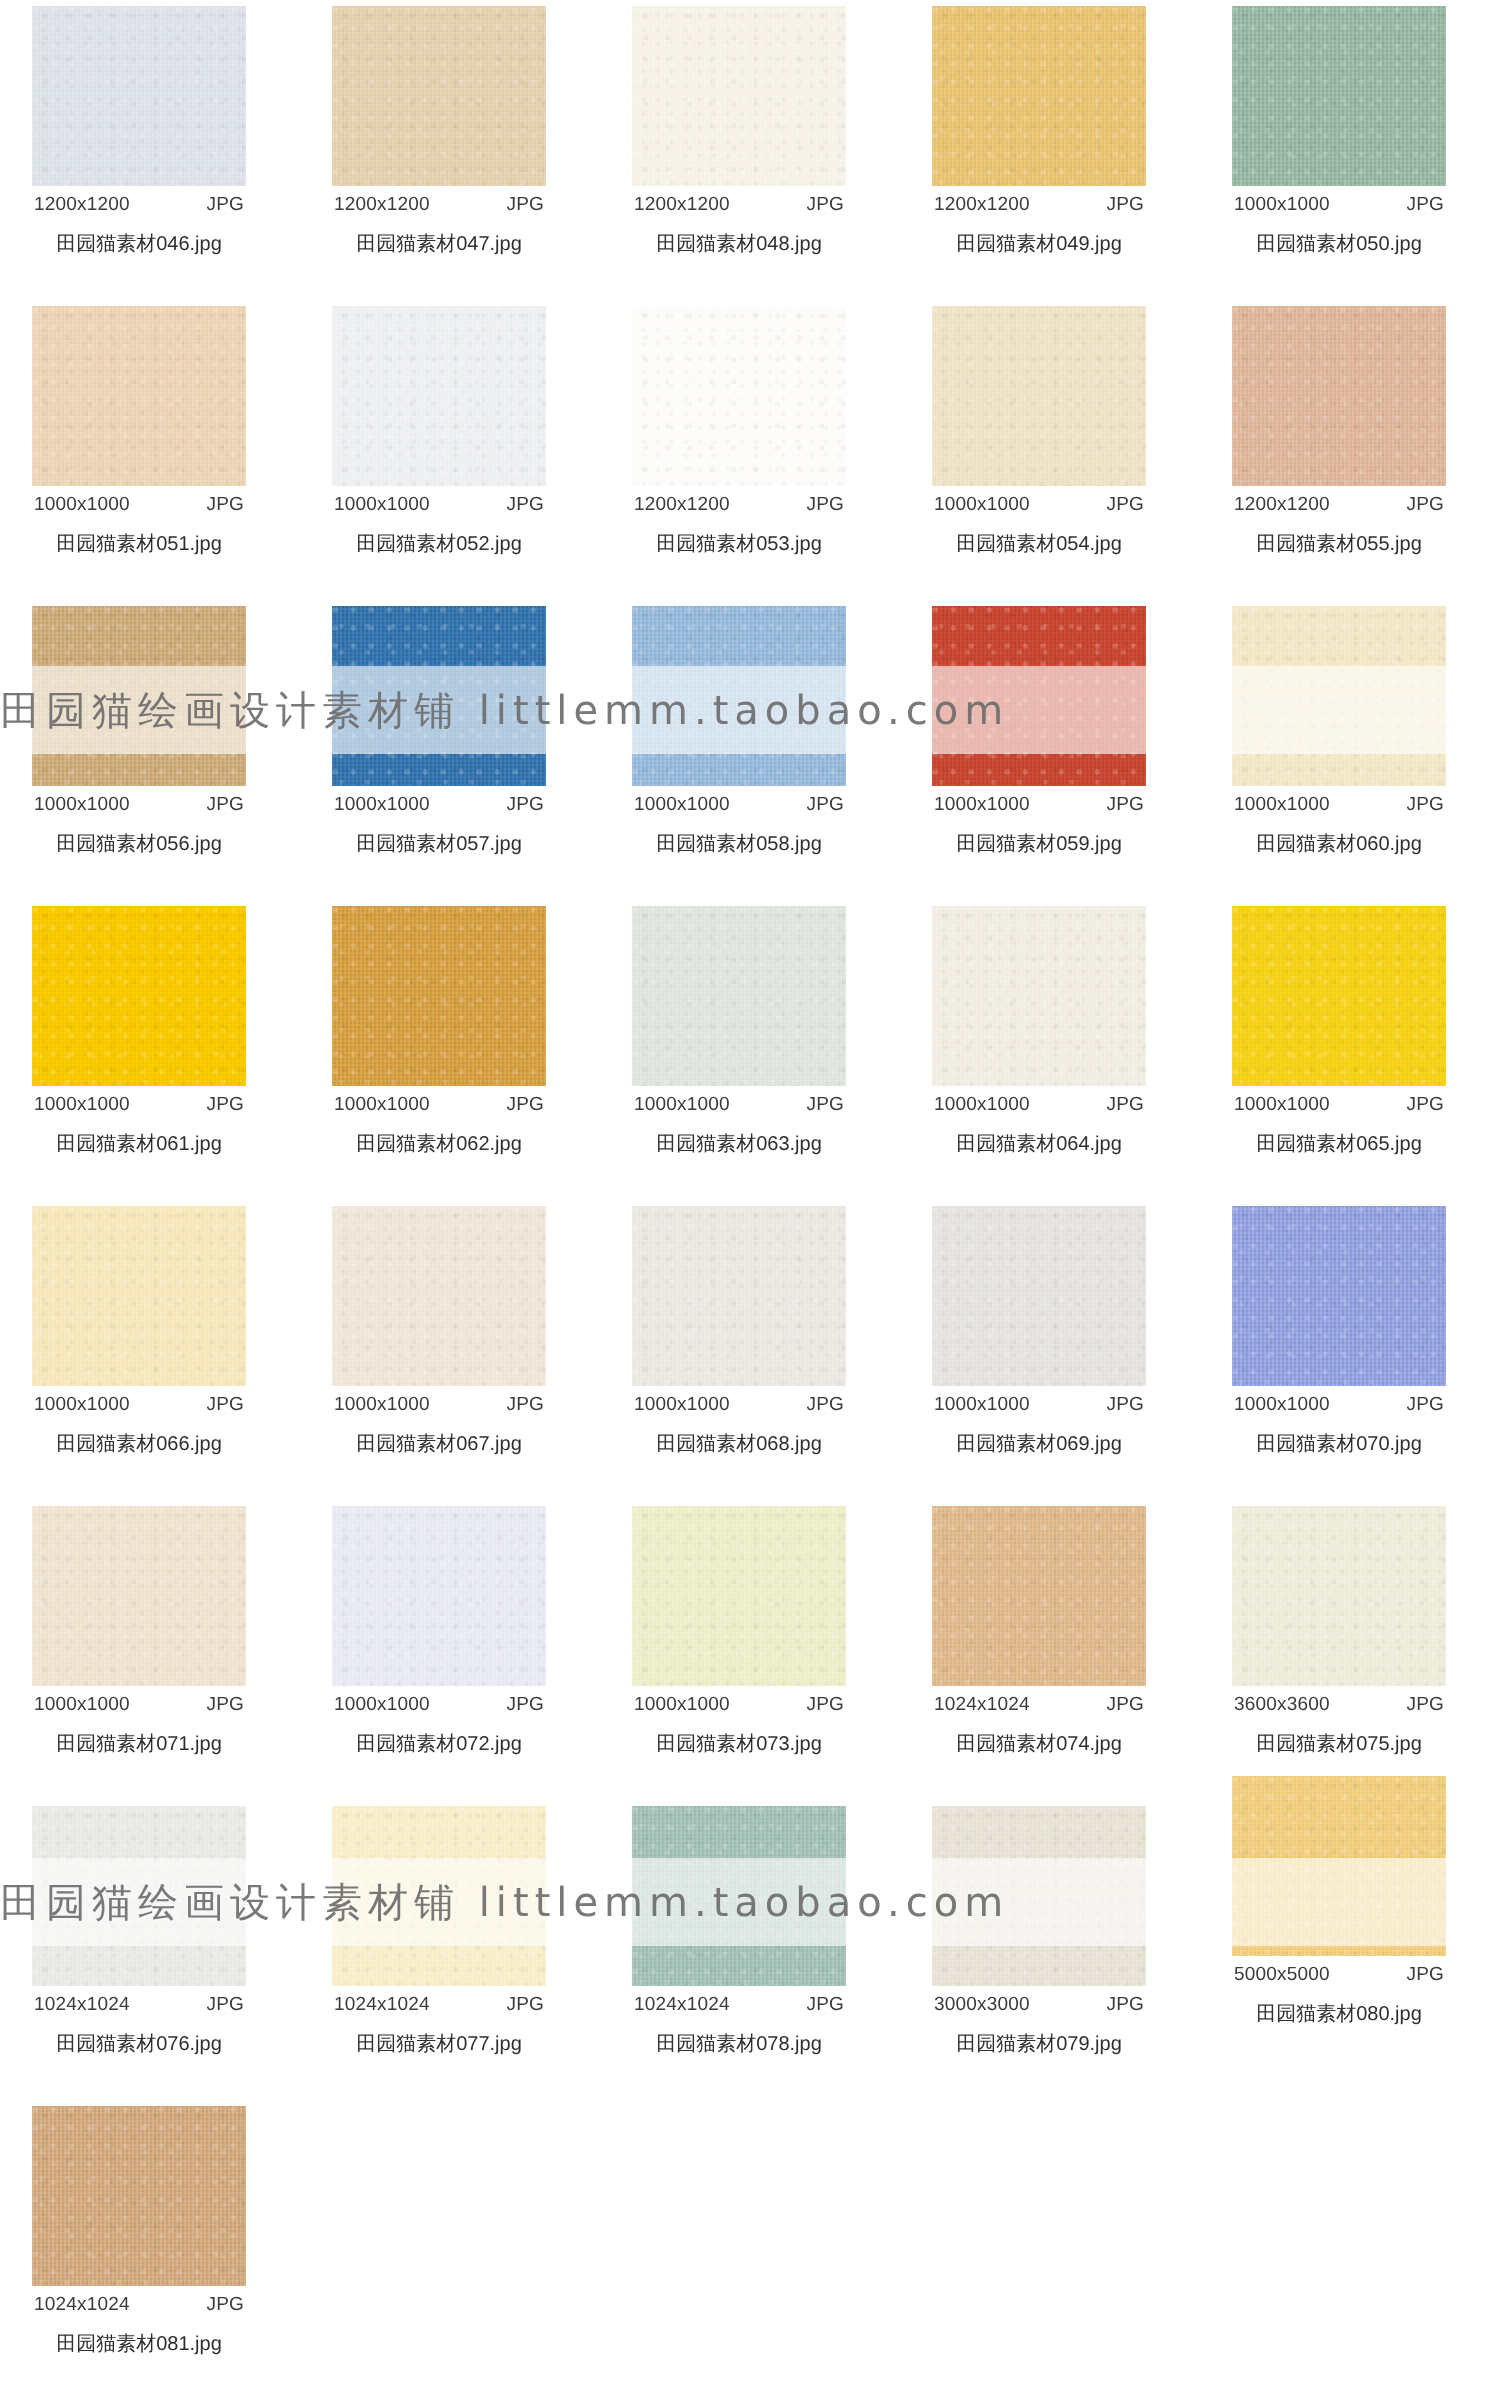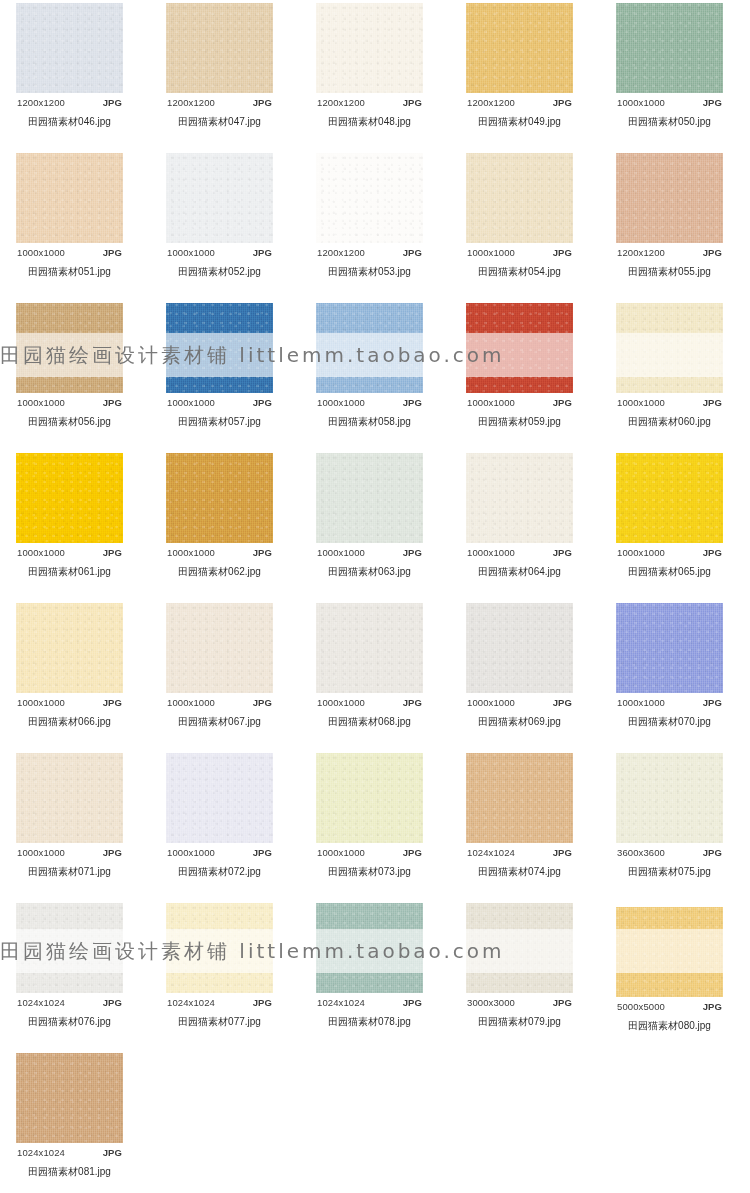--- a/index.html
+++ b/index.html
@@ -64,21 +64,21 @@
     align-items: baseline;
     width: 107px;
     box-sizing: border-box;
     padding: 4px 1px 0 1px;
     font-size: 9.5px;
     color: #3b3b3b;
     letter-spacing: .1px;
     font-family: "Liberation Sans", "DejaVu Sans", sans-serif;
   }
   .meta .dims { white-space: nowrap; }
-  .meta .fmt  { white-space: nowrap; font-weight: bold; }
+  .meta .fmt  { white-space: nowrap; }
   .fname {
     width: 107px;
     text-align: center;
     font-size: 10px;
     color: #2e2e2e;
     padding-top: 7px;
     white-space: nowrap;
     font-family: "Liberation Sans", "DejaVu Sans", sans-serif;
   }
   .watermark {
@@ -371,21 +371,21 @@
       <div class="fname">田园猫素材078.jpg</div>
     </div>
     <div class="tile" style="left: 466px; top: 903px;">
       <div class="thumb" style="background: rgb(230, 225, 211);"></div>
       <div class="meta">
         <span class="dims">3000x3000</span>
         <span class="fmt">JPG</span>
       </div>
       <div class="fname">田园猫素材079.jpg</div>
     </div>
-    <div class="tile" style="left: 616px; top: 907px;">
+    <div class="tile" style="left: 616px; top: 888px;">
       <div class="thumb" style="background: rgb(240, 203, 119);"></div>
       <div class="meta">
         <span class="dims">5000x5000</span>
         <span class="fmt">JPG</span>
       </div>
       <div class="fname">田园猫素材080.jpg</div>
     </div>
     <div class="tile" style="left: 16px; top: 1053px;">
       <div class="thumb" style="background: rgb(207, 163, 119);"></div>
       <div class="meta">

